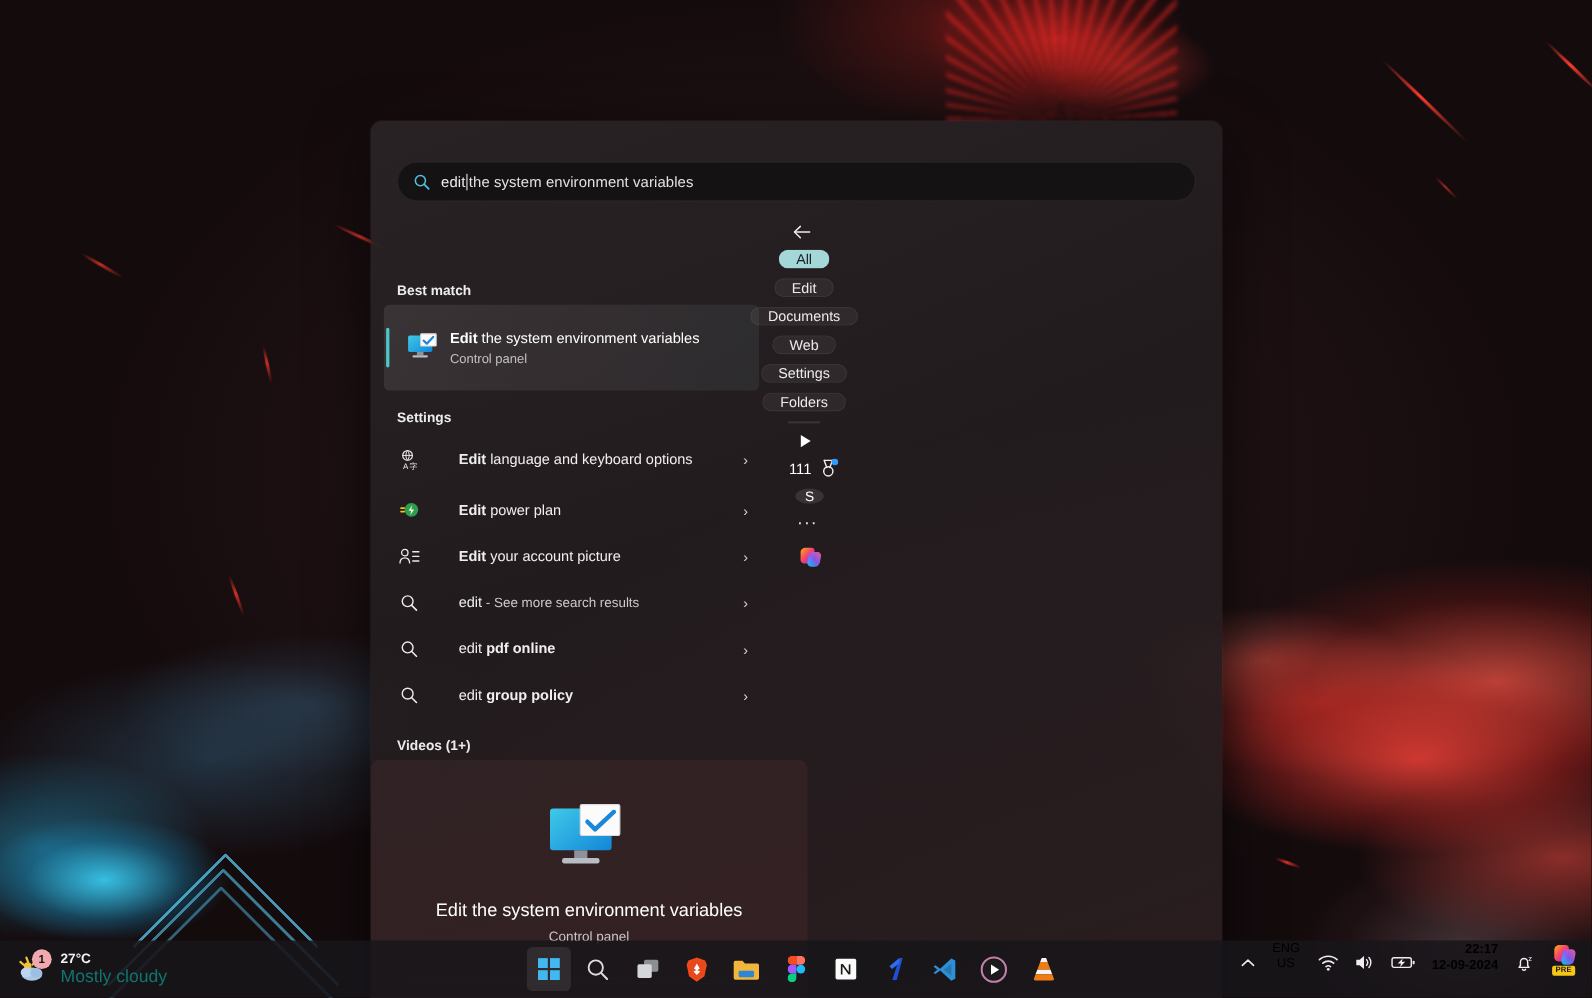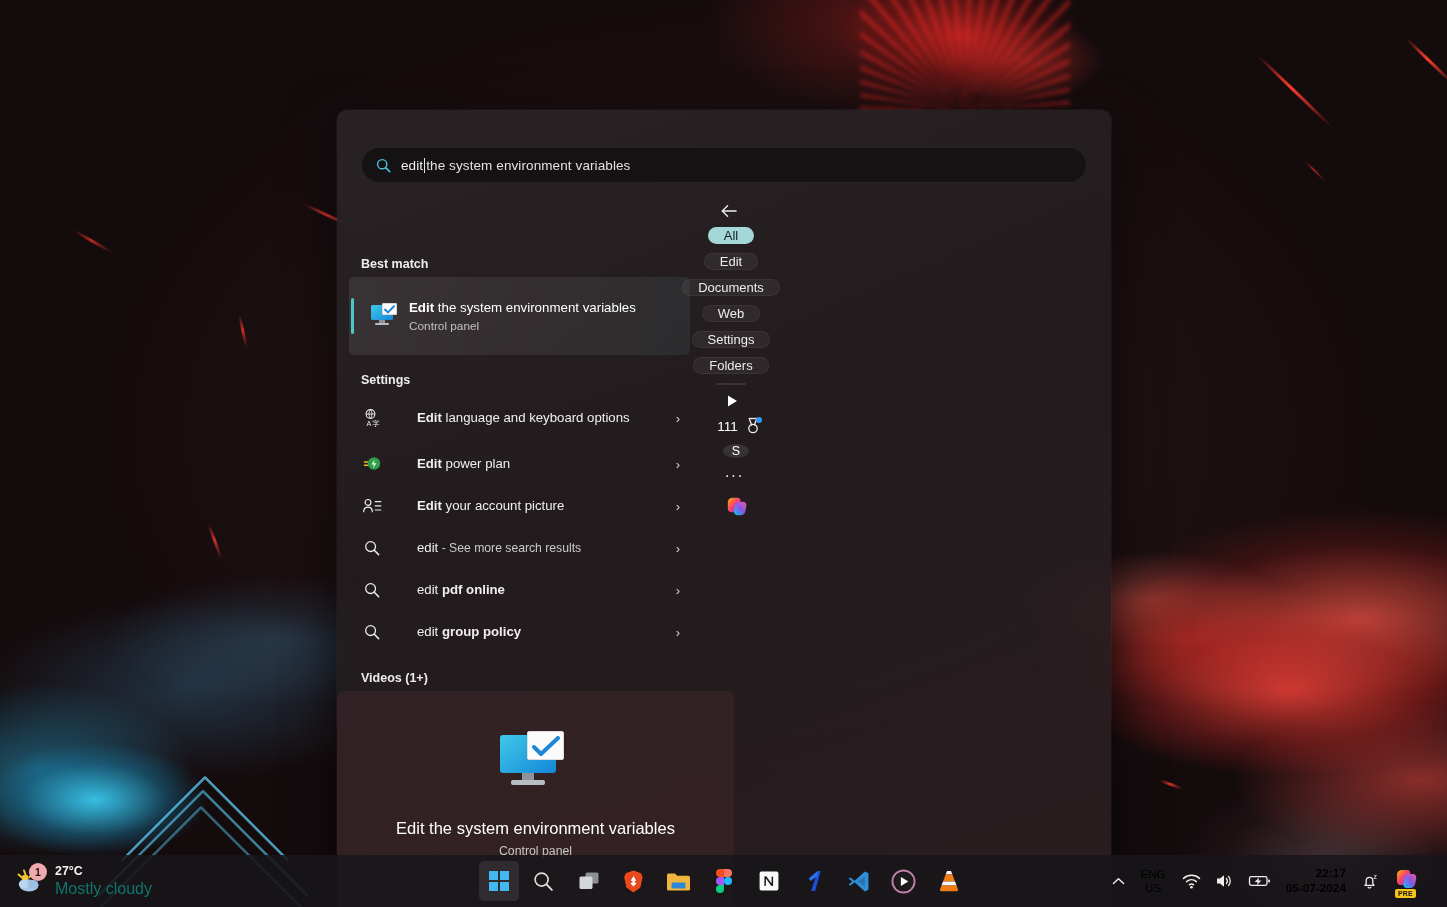--- a/index.html
+++ b/index.html
@@ -143,21 +143,21 @@
     background:#f0a9ae; color:#1b1416; font-size:10.5px; font-weight:700;
     display:flex; align-items:center; justify-content:center; }
   .w-text{ display:flex; flex-direction:column; line-height:1.22; }
   .w-temp{ font-size:12.4px; color:#f3f1f1; font-weight:600; }
   .w-desc{ font-size:16px; color:#0f766e; }
 
   .tb-center{ position:absolute; left:50%; transform:translateX(-50%); display:flex; align-items:center; gap:5px; }
   .tb-btn{ width:40px; height:40px; border-radius:5px; display:flex; align-items:center; justify-content:center; position:relative; }
   .tb-btn.active{ background:rgba(255,255,255,.09); }
 
-  .tray{ position:absolute; right:16px; display:flex; align-items:center; gap:0; padding-right:8px; height:52px; }
+  .tray{ position:absolute; right:0; display:flex; gap:0; padding-right:8px; height:52px; }
   .tray-item{ display:flex; align-items:center; justify-content:center; height:40px; padding:0 7px; color:#efeded; }
   .lang{ display:flex; flex-direction:column; align-items:center; line-height:1.2; font-size:11.6px; padding:0 9px; }
   .clock{ display:flex; flex-direction:column; align-items:flex-end; line-height:1.25; font-size:11.8px; padding:0 8px;font-weight:bold; }
   .copilot-tray{ position:relative; width:30px; height:30px; margin-left:4px; margin-right:2px; }
   .pre-badge{ position:absolute; bottom:-2px; left:4px; background:#f5c518; color:#1b1416;
     font-size:7px; font-weight:700; padding:1px 3px; border-radius:2px; letter-spacing:.2px; }
 </style>
 </head>
 <body>
 
@@ -504,21 +504,21 @@
     </div>
     <div class="tray-item">
       <svg width="23" height="14" viewBox="0 0 23 14">
         <rect x="1.5" y="2.6" width="17.5" height="8.8" rx="1.8" fill="none" stroke="#efeded" stroke-width="1.3"></rect>
         <rect x="20.2" y="5.4" width="1.8" height="3.2" rx=".8" fill="#efeded"></rect>
         <path d="M11.2 3.4 L6.6 8 h3 l-.8 3.2 4.6-4.8 h-3 z" fill="#efeded"></path>
       </svg>
     </div>
     <div class="clock">
       <span>22:17</span>
-      <span>05-07-2024</span>
+      <span>12-09-2024</span>
     </div>
     <div class="tray-item">
       <svg width="19" height="19" viewBox="0 0 19 19">
         <path d="M4 13.4 h9 l-1.2-1.7 V8.6 a3.3 3.3 0 0 0 -6.6 0 v3.1 Z" fill="none" stroke="#efeded" stroke-width="1.3" stroke-linejoin="round"></path>
         <path d="M7.1 15.2 a1.6 1.6 0 0 0 2.8 0" fill="none" stroke="#efeded" stroke-width="1.3" stroke-linecap="round"></path>
         <text x="12.4" y="7.2" font-size="7" fill="#efeded" font-family="Liberation Sans, sans-serif">z</text>
       </svg>
     </div>
     <div class="copilot-tray">
       <svg width="30" height="28" viewBox="0 0 28 28">

